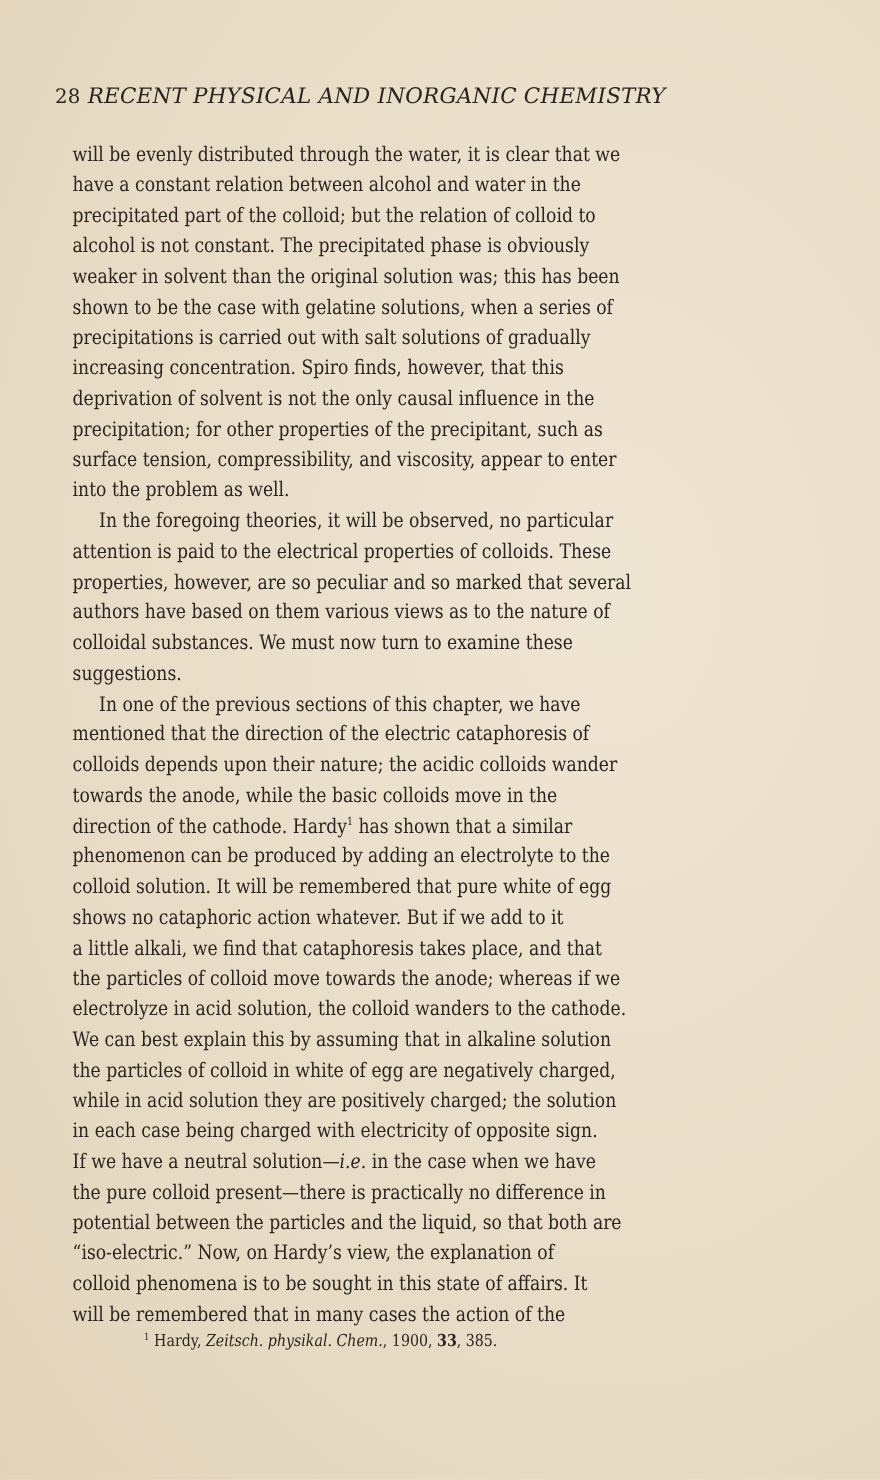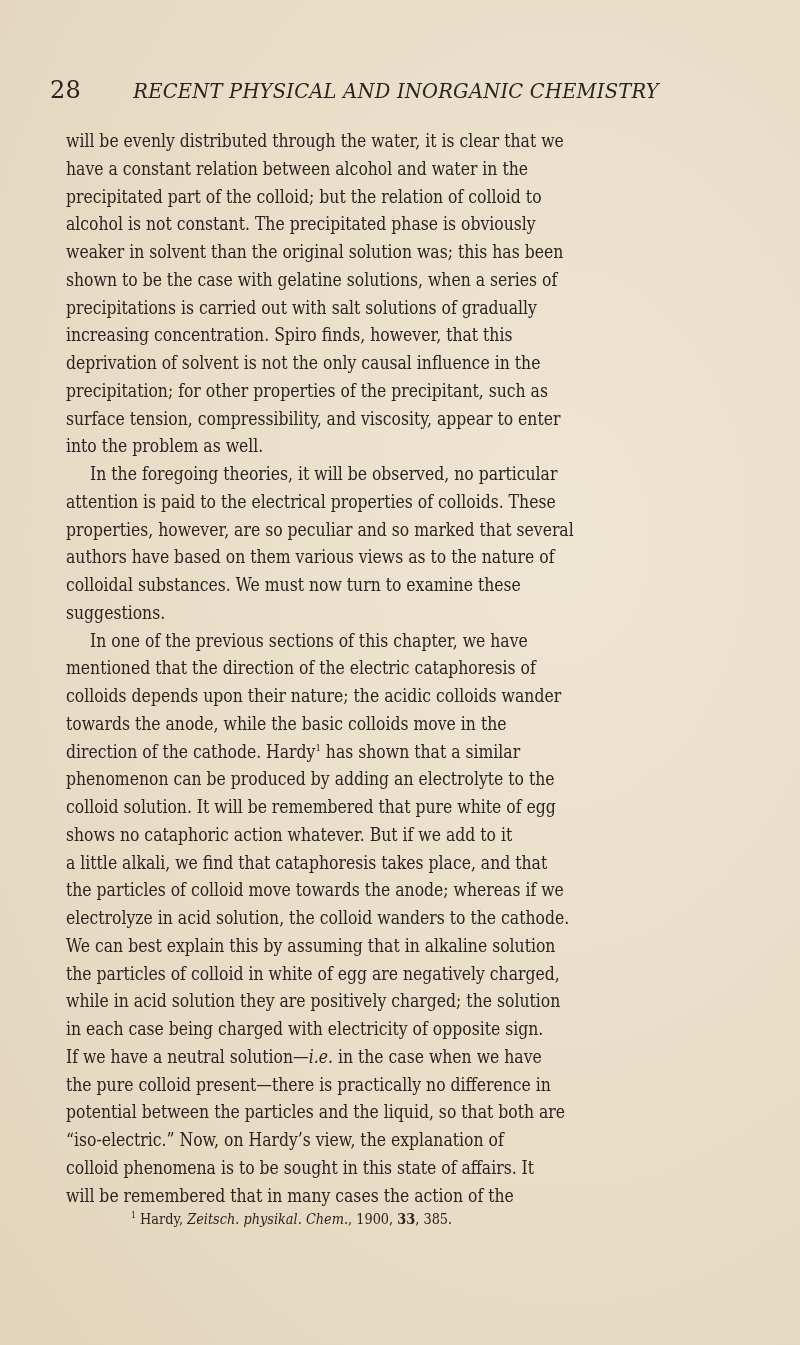--- a/index.html
+++ b/index.html
@@ -8,22 +8,22 @@
     background: #ebdfca;
     background-image: radial-gradient(ellipse at 70% 40%, #efe5d3 0%, #e8dcc6 60%, #e2d4ba 100%);
     font-family: "DejaVu Serif", "Liberation Serif", serif;
     color: #2a2420;
     position: relative;
   }
   .header {
     position: absolute; left: 50px; top: 76px; width: 420px;
     font-size: 19.5px; letter-spacing: 0.2px; white-space: nowrap;
   }
-  .header .pnum { font-style: normal; margin-right: 10px; font-size: 24px; }
-  .header .rtitle { font-style: italic; margin-left: 36px; }
+  .header .pnum { font-style: normal; margin-right: 0; font-size: 18px; }
+  .header .rtitle { font-style: italic; }
   .body {
     position: absolute; left: 66px; top: 127px; width: 418px;
   }
   .line {
     height: 27.75px; line-height: 27.75px;
     font-size: 18.2px;
     white-space: nowrap;
     text-align: justify; text-align-last: justify;
     transform-origin: left center;
     transform: scaleX(0.86);

